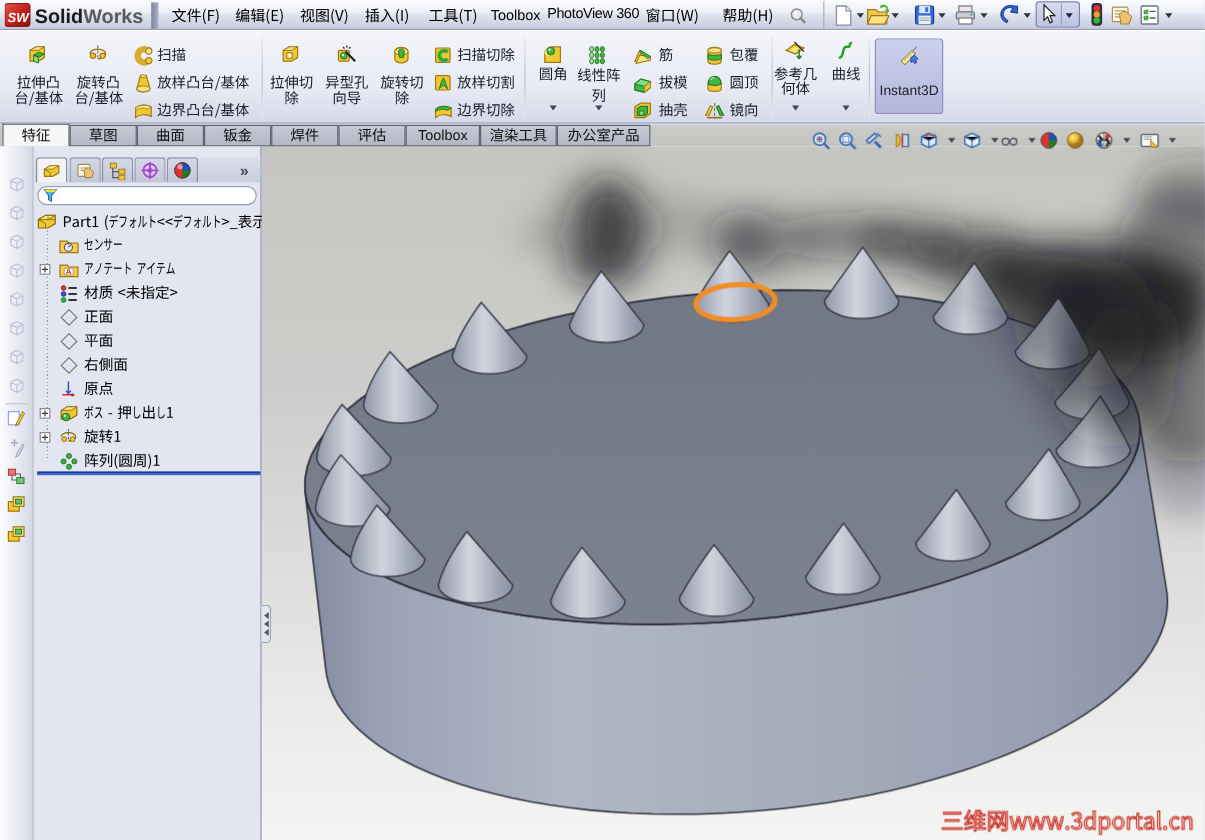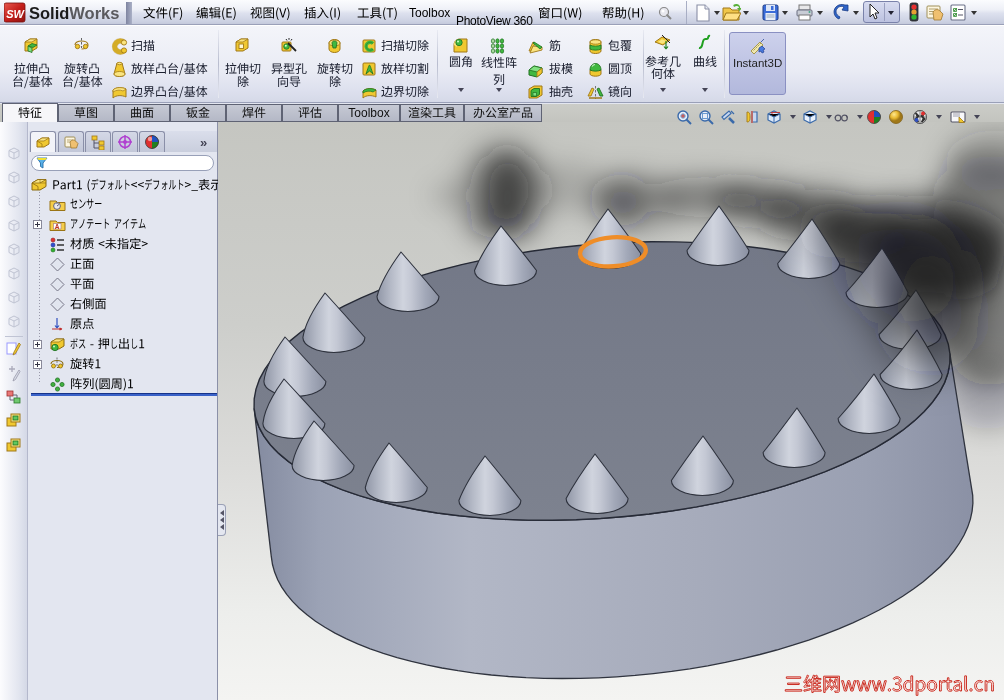--- a/index.html
+++ b/index.html
@@ -233,21 +233,21 @@
 <svg style="position:absolute;left:600.0px;top:4.5px;overflow:visible" width="46.6" height="16.5" viewBox="-2 -12.5 46.6 16.5">
     <g fill="#000">
       <use href="#g20" transform="translate(0.0,0) scale(0.012500,-0.012500)"></use>
       <use href="#g21" transform="translate(12.5,0) scale(0.012500,-0.012500)"></use>
       <use href="#g2" transform="translate(25.0,0) scale(0.012500,-0.012500)"></use>
       <use href="#g22" transform="translate(29.2,0) scale(0.012500,-0.012500)"></use>
       <use href="#g4" transform="translate(38.3,0) scale(0.012500,-0.012500)"></use>
     </g>
   </svg>
 <div class="ltext" style="left:409px;top:6px;font-size:12px">Toolbox</div>
-<div class="ltext" style="left:456px;top:14px;font-size:12px;letter-spacing:-0.3px">PhotoView 360</div>
+<div class="ltext" style="left:456px;top:4px;font-size:12px;letter-spacing:-0.3px">PhotoView 360</div>
 <svg style="position:absolute;left:656px;top:4px" width="18" height="18" viewBox="0 0 18 18">
     <circle cx="8" cy="8" r="4.5" fill="#e8e8ee" stroke="#888" stroke-width="1.2"></circle>
     <path d="M10.5 10.5L15 15" stroke="#888" stroke-width="2"></path>
     <circle cx="7" cy="7" r="1.5" fill="#fff"></circle>
   </svg>
 <div style="position:absolute;left:686px;top:1px;width:1px;height:23px;background:#a8aec4"></div>
 <svg style="position:absolute;left:694px;top:4px" width="18" height="18" viewBox="0 0 18 18">
     <path d="M3 1h8l4 4v12H3Z" fill="#fff" stroke="#8a8fa6" stroke-width="1.1"></path>
     <path d="M11 1v4h4" fill="#e8ecf4" stroke="#8a8fa6" stroke-width="1"></path>
   </svg>
@@ -614,21 +614,21 @@
       <use href="#g48" transform="translate(12.0,0) scale(0.012000,-0.012000)"></use>
     </g>
   </svg>
 <div style="position:absolute;left:702px;top:88px;width:0;height:0;border-left:3.5px solid transparent;border-right:3.5px solid transparent;border-top:4px solid #445"></div>
 <div style="position:absolute;left:729px;top:32px;width:57px;height:63px;border:1px solid #8a90c2;border-radius:3px;background:linear-gradient(#cdd1ec,#b2b8dc)"></div>
 <svg style="position:absolute;left:748px;top:38px" width="20" height="20" viewBox="0 0 20 20">
     <path d="M3 13l9-9 3 3-9 9Z" fill="#f0e8b0" stroke="#a09040" stroke-width="0.9"></path>
     <path d="M5.5 12.5l1.5-1.5M7.5 10.5l1.5-1.5M9.5 8.5l1.5-1.5M11.5 6.5l1.5-1.5" stroke="#a09040" stroke-width="0.8"></path>
     <path d="M13 4l3-3M14 8l3 3-2 1 1 2-2 1-1-2-2 1 0-4Z" fill="#4a7ae0" stroke="#2a4a9a" stroke-width="0.8"></path>
   </svg>
-<div class="ltext" style="left:733px;top:57px;font-size:11.5px;color:#222">Instant3D</div>
+<div class="ltext" style="left:733px;top:70px;font-size:11.5px;color:#222">Instant3D</div>
 <div class="tabrow"></div>
 <div class="tab active" style="left:2px;width:56px"></div>
 <svg style="position:absolute;left:16.0px;top:105.0px;overflow:visible" width="28.0" height="16" viewBox="-2 -12 28.0 16">
     <g fill="#111">
       <use href="#g66" transform="translate(0.0,0) scale(0.012000,-0.012000)"></use>
       <use href="#g67" transform="translate(12.0,0) scale(0.012000,-0.012000)"></use>
     </g>
   </svg>
 <div class="tab" style="left:58px;width:56px"></div>
 <svg style="position:absolute;left:72.0px;top:105.0px;overflow:visible" width="28.0" height="16" viewBox="-2 -12 28.0 16">

